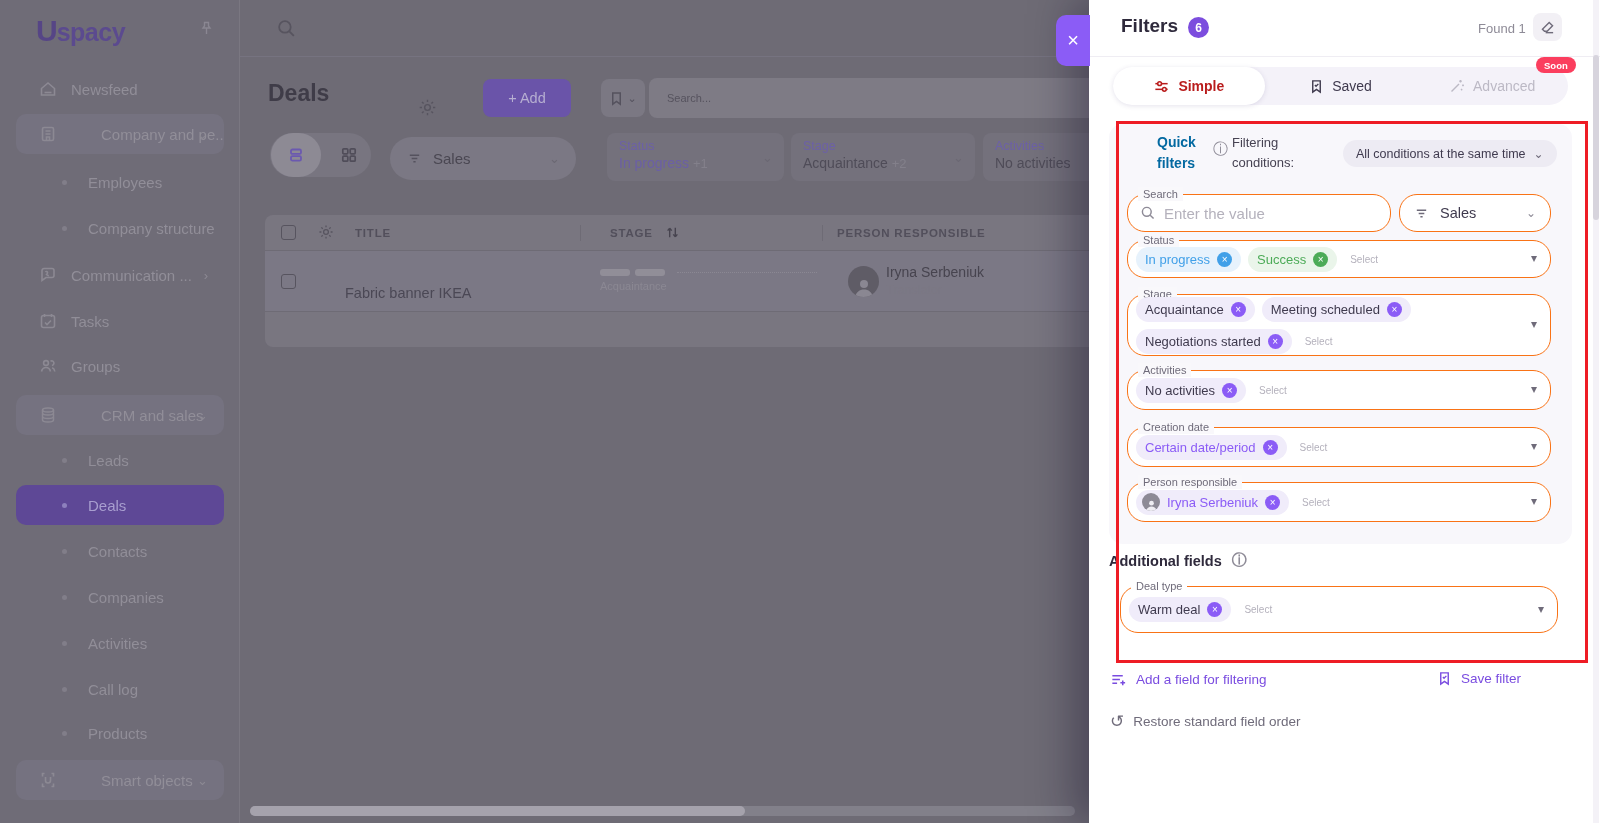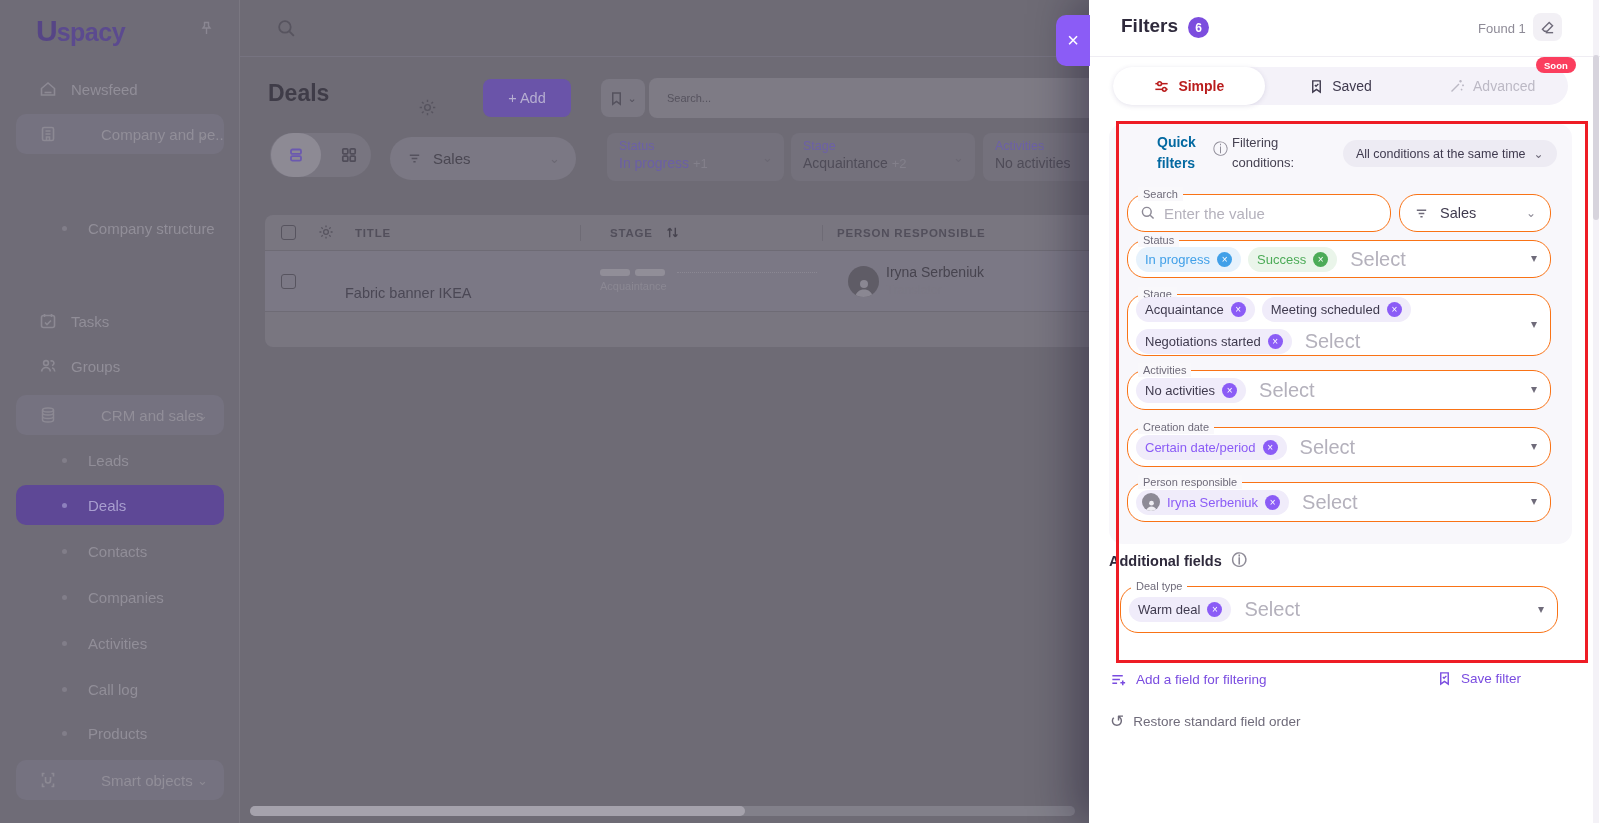--- a/index.html
+++ b/index.html
@@ -80,21 +80,21 @@
   .qf-info{position:absolute;left:124px;top:140px;}
   .qf-cond{position:absolute;left:143px;top:133px;width:95px;font-size:13px;color:#464252;line-height:20px;}
   .cond-pill{position:absolute;left:254px;top:140px;height:27px;padding:0 13px;border-radius:14px;background:#edebf3;display:flex;align-items:center;gap:8px;font-size:12.5px;color:#3f3a4e;cursor:pointer;}
   .cond-pill .chev{color:#6f6b7a;font-size:12px;}
 
   .fld{position:absolute;background:#fff;border:1px solid #f97316;border-radius:18px;}
   .fld .legend{position:absolute;top:-8px;left:10px;padding:0 5px;font-size:11px;color:#6f6b7a;background:#f9f8fb;line-height:14px;}
   .fld.on-white .legend{background:#fff;}
   .fld .arrow{position:absolute;right:13px;top:50%;margin-top:-8px;color:#6f6b7a;font-size:12px;}
   .fld .inner{position:absolute;left:8px;right:34px;top:0;bottom:0;display:flex;align-items:center;flex-wrap:wrap;gap:7px;align-content:center;}
-  .sel-ph{color:#b4b1bc;font-size:20px;margin-left:6px;}
+  .sel-ph{color:#b4b1bc;font-size:10px;margin-left:6px;}
   .chip{display:inline-flex;align-items:center;gap:7px;height:25px;padding:0 9px;border-radius:13px;background:#f0ecfa;font-size:13px;color:#3f3a4e;cursor:pointer;white-space:nowrap;}
   .chip .x{width:15px;height:15px;border-radius:50%;background:#8b5cf6;color:#fff;font-size:10px;display:flex;align-items:center;justify-content:center;cursor:pointer;}
   .chip.blue{background:#e7f2fc;color:#41a0e8;}   .chip.blue .x{background:#41a0e8;}
   .chip.green{background:#eaf5ea;color:#4cab57;}  .chip.green .x{background:#4cab57;}
   .chip.ptext{color:#8b5cf6;}
   .chip .mini-av{width:18px;height:18px;border-radius:50%;background:#8d8a96;overflow:hidden;display:flex;align-items:flex-end;justify-content:center;margin-left:-3px;}
   .srch-inner{position:absolute;left:12px;right:8px;top:0;bottom:0;display:flex;align-items:center;gap:8px;color:#b4b1bc;font-size:15px;}
   .pipe-inner{position:absolute;left:14px;right:8px;top:0;bottom:0;display:flex;align-items:center;gap:11px;color:#3f3a4e;font-size:14.5px;}
   .pipe-inner .chev{position:absolute;right:6px;color:#8e8b97;font-size:12px;}
   .addl-head{position:absolute;left:20px;top:551px;font-size:14.5px;font-weight:bold;color:#2f2a3c;display:flex;align-items:center;gap:10px;}
@@ -135,23 +135,37 @@
     <div class="s-item group" style="top:114px">
       <span class="ic">
           <svg width="18" height="18" viewBox="0 0 18 18" fill="none" stroke="currentColor" stroke-width="1.6">
             <rect x="3.5" y="2.5" width="11" height="13" rx="1.5"></rect>
             <path d="M6.5 6h5M6.5 9h5M7.5 15v-3h3v3"></path>
           </svg>
         </span>
       <span class="lbl">Company and pe...</span>
       <span class="chev">⌄</span>
     </div>
+    <div class="s-item sub" style="top:162px">
+      <span class="dot"></span>
+        <span class="lbl">Employees</span>
+    </div>
     <div class="s-item sub" style="top:208px">
       <span class="dot"></span>
         <span class="lbl">Company structure</span>
+    </div>
+    <div class="s-item" style="top:255px">
+      <span class="ic">
+          <svg width="18" height="18" viewBox="0 0 18 18" fill="none" stroke="currentColor" stroke-width="1.6">
+            <path d="M3 12.5V4.5a2 2 0 0 1 2-2h8a2 2 0 0 1 2 2v5a2 2 0 0 1-2 2H7l-4 3z"></path>
+            <path d="M6.5 6.2c.5-1 1.6-1 2 0s-.4 1.6-1 2.3c.7.6 1.4 1.4 2.4 1"></path>
+          </svg>
+        </span>
+      <span class="lbl">Communication ...</span>
+      <span class="chev">›</span>
     </div>
     <div class="s-item" style="top:301px">
       <span class="ic">
           <svg width="18" height="18" viewBox="0 0 18 18" fill="none" stroke="currentColor" stroke-width="1.6">
             <rect x="2.5" y="3.5" width="13" height="12" rx="2"></rect>
             <path d="M5.5 2v3M12.5 2v3M6 10.5l2 2 4-4"></path>
           </svg>
         </span>
       <span class="lbl">Tasks</span>
     </div>

